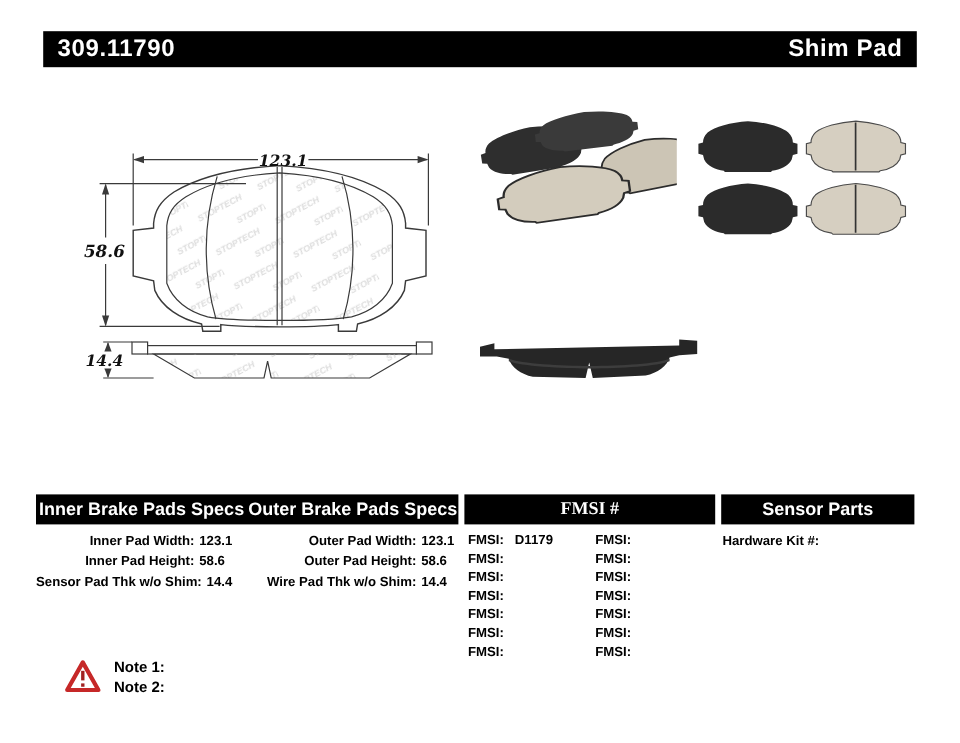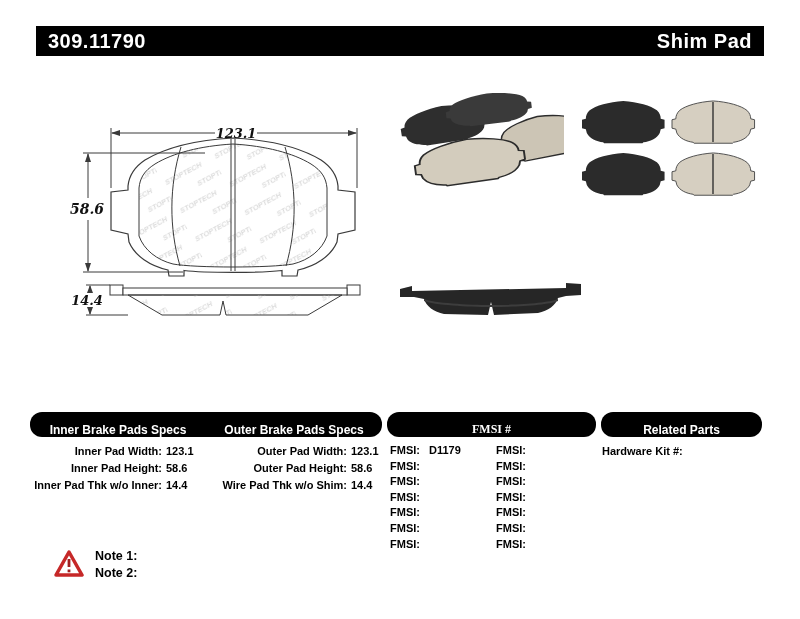--- a/index.html
+++ b/index.html
@@ -8,22 +8,22 @@
 
   
   .header-bar{position:absolute;left:36px;top:26px;width:728px;height:30px;
               background:#000;color:#fff;display:flex;justify-content:space-between;
               align-items:center;padding:0 12px;box-sizing:border-box;}
   .header-bar .pn{font-size:20px;font-weight:bold;letter-spacing:.5px;}
   .header-bar .pt{font-size:20px;font-weight:bold;letter-spacing:.5px;}
 
   
   .thead{position:absolute;top:412px;height:25px;background:#000;color:#fff;
-         display:flex;align-items:flex-end;justify-content:center;
-         font-size:12px;font-weight:bold;border-radius:12px;}
+         display:flex;align-items:center;justify-content:center;
+         font-size:15px;font-weight:bold;}
   .thead.split{justify-content:space-around;}
   .thead .half{flex:0 0 50%;text-align:center;}
 
   
   .speccol{position:absolute;font-size:11px;font-weight:bold;}
   .specrow{display:flex;height:17px;line-height:17px;white-space:nowrap;}
   .specrow .lbl{text-align:right;}
   .specrow .val{margin-left:4px;}
   .fmsirow{display:flex;height:15.6px;line-height:15.6px;white-space:nowrap;}
   .fmsirow .lbl{flex:0 0 33px;}
@@ -138,34 +138,34 @@
   </svg>
 
   <div class="thead split" style="left:30px;width:352px;">
     <span class="half">Inner Brake Pads Specs</span>
     <span class="half">Outer Brake Pads Specs</span>
   </div>
   <div class="thead" style="left:387px;width:209px;font-family:Liberation Serif, serif;">
     <span>FMSI #</span>
   </div>
   <div class="thead" style="left:601px;width:161px;">
-    <span>Related Parts</span>
+    <span>Sensor Parts</span>
   </div>
 
   <div class="speccol" style="left:30px;top:443px;width:186px;">
     <div class="specrow">
       <span class="lbl" style="flex:0 0 132px">Inner Pad Width:</span>
       <span class="val">123.1</span>
     </div>
     <div class="specrow">
       <span class="lbl" style="flex:0 0 132px">Inner Pad Height:</span>
       <span class="val">58.6</span>
     </div>
     <div class="specrow">
-      <span class="lbl" style="flex:0 0 132px">Inner Pad Thk w/o Inner:</span>
+      <span class="lbl" style="flex:0 0 132px">Sensor Pad Thk w/o Shim:</span>
       <span class="val">14.4</span>
     </div>
   </div>
 
   <div class="speccol" style="left:205px;top:443px;width:175px;">
     <div class="specrow">
       <span class="lbl" style="flex:0 0 142px">Outer Pad Width:</span>
       <span class="val">123.1</span>
     </div>
     <div class="specrow">

